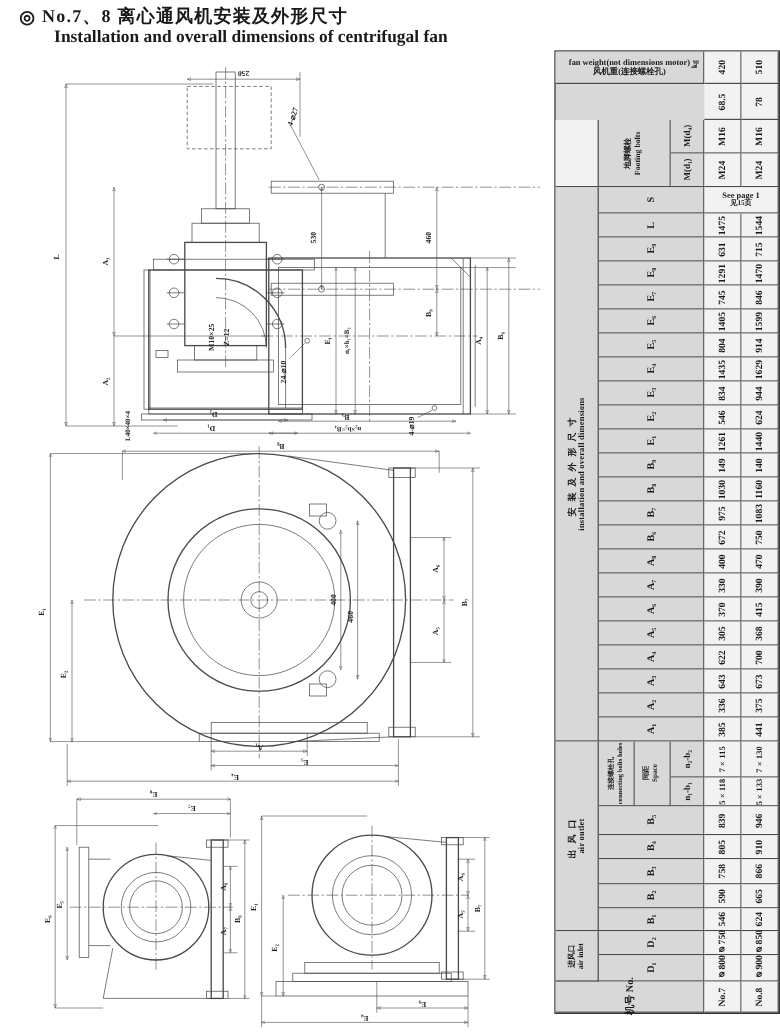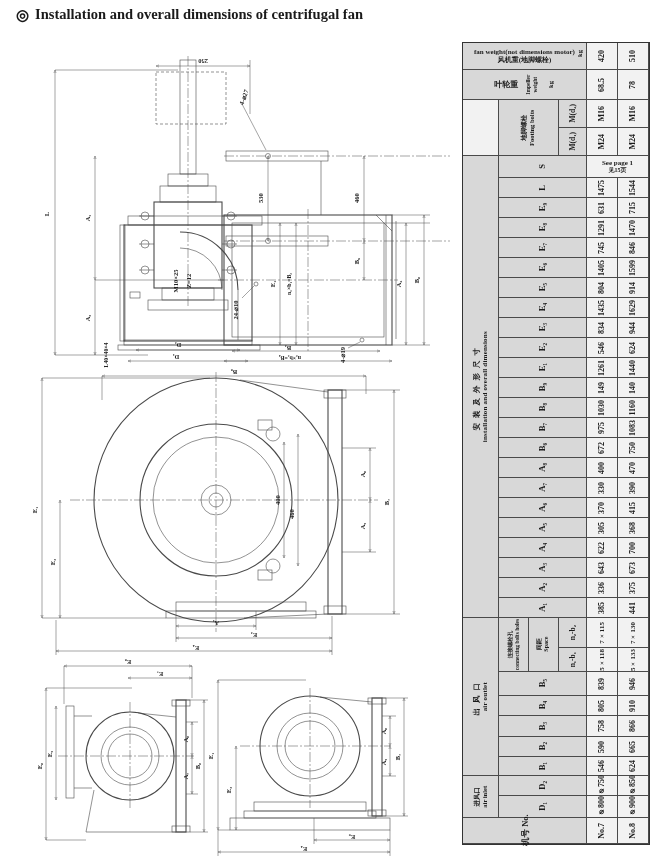--- a/index.html
+++ b/index.html
@@ -1,21 +1,21 @@
 <!DOCTYPE html>
 <html><head>
 <meta charset="utf-8">
 <style>
   html,body{margin:0;padding:0;}
   body{width:650px;height:861px;background:#ffffff;position:relative;overflow:hidden;
        font-family:"Liberation Serif",serif;color:#1a1a1a;}
   .title{position:absolute;left:16px;top:6px;display:flex;align-items:flex-start;}
   .bullet{font-size:15px;font-weight:bold;margin-right:6px;line-height:1.2;}
   .tzh{font-size:15px;font-weight:bold;letter-spacing:1px;line-height:1.15;}
-  .ten{font-size:14.5px;font-weight:bold;line-height:1.2;}
+  .ten{font-size:14.5px;font-weight:bold;line-height:1.2;margin-left:10px;}
   svg{position:absolute;overflow:visible;}
   svg line,svg path,svg rect,svg circle,svg polygon{fill:none;stroke:#4a4a4a;}
   .s1{stroke-width:1.1px;} .s0{stroke-width:0.6px;}
   .dim{stroke-width:0.5px;} .cl{stroke-width:0.5px;stroke-dasharray:10 2 2 2;}
   .dash{stroke-dasharray:3 2;stroke-width:0.6px;}
   text.d{font:bold 6.5px "Liberation Serif",serif;fill:#222;text-anchor:middle;stroke:none;}
   text.d5{font:bold 5.8px "Liberation Serif",serif;fill:#222;text-anchor:middle;stroke:none;}
   #dims-table{position:absolute;left:462px;top:42px;width:186px;height:801px;
               border:1px solid #333;background:#d8d8d8;}
   .cell{position:absolute;box-sizing:border-box;border-right:1px solid #4a4a4a;
@@ -27,20 +27,21 @@
           line-height:1.2;font-family:"Liberation Serif",serif;}
   .gzh{letter-spacing:5px;font-size:7.5px;} .gen{font-size:7px;letter-spacing:0.2px;}
   .hline{font-size:7px;font-weight:bold;line-height:1.15;text-align:center;}
 </style>
 </head>
 <body>
 
 <div class="title">
   <span class="bullet">◎</span>
   <div>
+    <div class="tzh">No.7、8 离心通风机安装及外形尺寸</div>
     <div class="ten">Installation and overall dimensions of centrifugal fan</div>
   </div>
 </div>
 
 <svg style="left:28px;top:56px" width="430" height="314" viewBox="0 0 430 314">
   <defs>
     <marker id="arr" viewBox="0 0 10 10" refX="9" refY="5" markerWidth="7" markerHeight="7" orient="auto-start-reverse">
       <path d="M0,1.5 L9,5 L0,8.5 Z" fill="#4a4a4a" stroke="none"></path>
     </marker>
     <pattern id="hat" width="4" height="4" patternUnits="userSpaceOnUse" patternTransform="rotate(45)">
@@ -285,36 +286,28 @@
   <text class="d" x="176" y="63" transform="rotate(-90 176 63)">A₆</text>
   <text class="d" x="176" y="94" transform="rotate(-90 176 94)">A₅</text>
   <text class="d" x="190" y="89" transform="rotate(-90 190 89)">B₇</text>
   <text class="d" x="142" y="171" transform="rotate(180 142 169)">E₉</text>
   <text class="d" x="94" y="183" transform="rotate(180 94 181)">E₄</text>
 </svg>
 
 <div id="dims-table">
     <div class="cell hc" style="left: 0px; top: 0px; width: 124px; height: 27px; flex-direction: column;">
       <div class="hline">fan weight(not dimensions motor)</div>
-      <div class="hline">风机重(地脚螺栓)</div>
+      <div class="hline">风机重(连接螺栓孔)</div>
       <span class="vt" style="font-size: 6.5px; position: absolute; right: 3px; top: 7px;">kg</span>
     </div>
     <div class="cell vcA" style="left: 124px; top: 0px; width: 31px; height: 27px;">
       <span class="vt">420</span>
     </div>
     <div class="cell vcA" style="left: 155px; top: 0px; width: 31px; height: 27px;">
       <span class="vt">510</span>
-    </div>
-    <div class="cell hc" style="left: 0px; top: 27px; width: 124px; height: 30px;">
-      <span class="hline" style="font-size: 8px; margin-right: 4px;">叶轮重</span>
-      <div class="rotbox" style="font-size: 5.5px;">
-        <div>Impeller</div>
-        <div>weight</div>
-      </div>
-      <span class="vt" style="font-size: 6.5px; margin-left: 6px;">kg</span>
     </div>
     <div class="cell vcA" style="left: 124px; top: 27px; width: 31px; height: 30px;">
       <span class="vt">68.5</span>
     </div>
     <div class="cell vcA" style="left: 155px; top: 27px; width: 31px; height: 30px;">
       <span class="vt">78</span>
     </div>
     <div class="cell hc" style="left: 36px; top: 57px; width: 60px; height: 56px;">
       <div class="rotbox" style="font-size: 6.5px;">
         <div>地脚螺栓</div>

